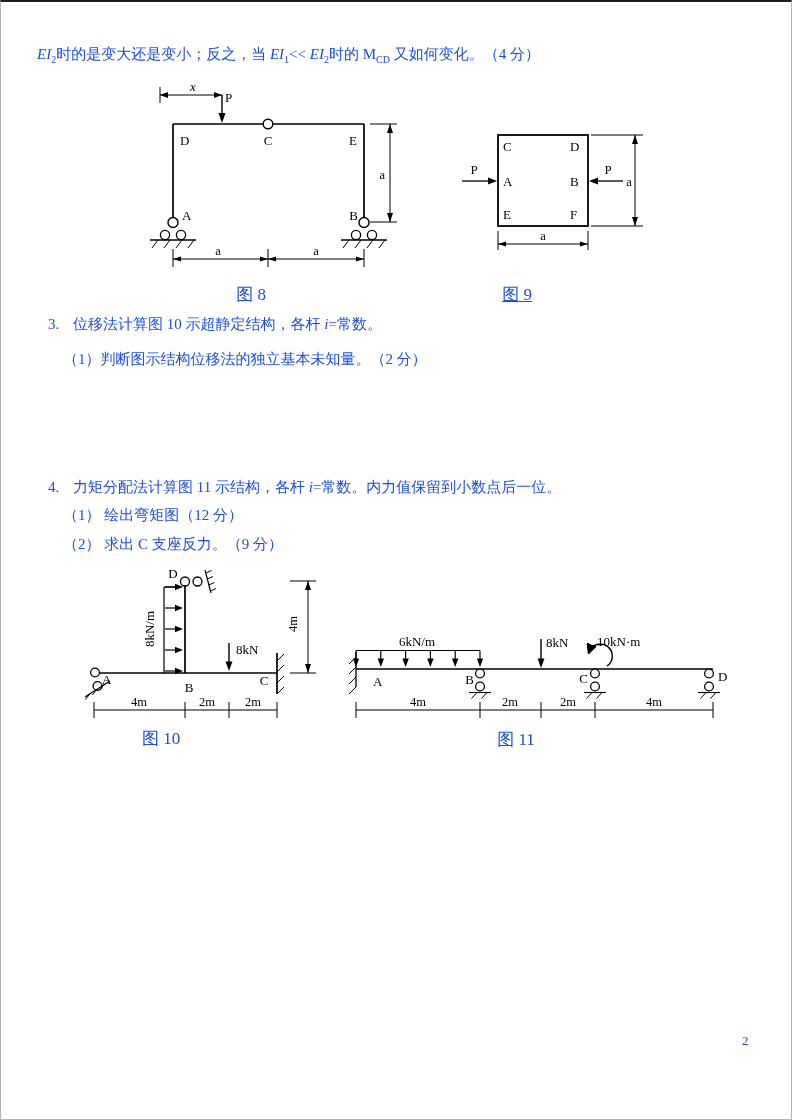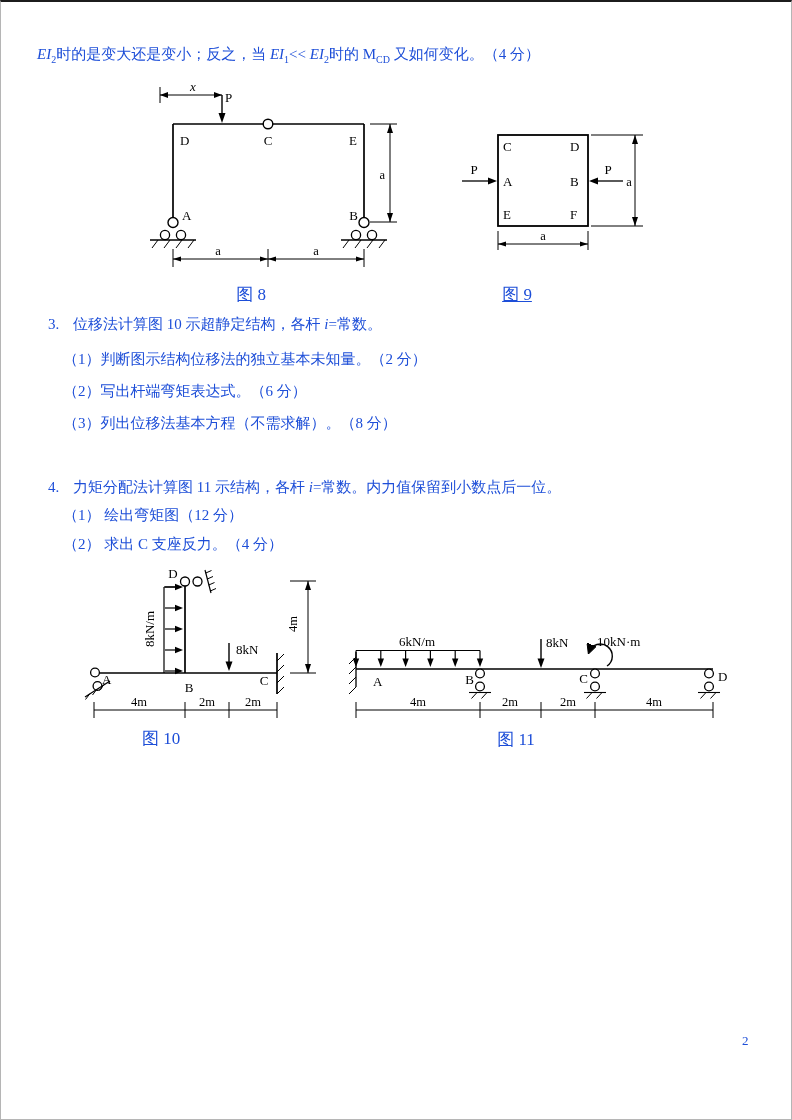--- a/index.html
+++ b/index.html
@@ -132,28 +132,26 @@
       <polygon points="587,242 579,239.5 579,244.5"></polygon>
       <text class="dim" x="542" y="238" text-anchor="middle">a</text>
     </g>
   </svg>
   <div class="cap" style="left:476px;top:281px;text-decoration:underline;">图 9</div>
 
   <div class="t" style="left:47px;top:312px;">
     <span class="qnum">3.</span><span>位移法计算图 10 示超静定结构，各杆 </span><span class="it">i</span><span>=常数。</span>
   </div>
   <div class="t" style="left:62px;top:347px;">（1）判断图示结构位移法的独立基本未知量。（2 分）</div>
-  <div class="t" style="left:62px;top:379px;">（2）写出杆端弯矩表达式。（6 分）</div>
-  <div class="t" style="left:62px;top:411px;">（3）列出位移法基本方程（不需求解）。（8 分）</div>
 
   <div class="t" style="left:47px;top:475px;">
     <span class="qnum">4.</span><span>力矩分配法计算图 11 示结构，各杆 </span><span class="it">i</span><span>=常数。内力值保留到小数点后一位。</span>
   </div>
   <div class="t" style="left:62px;top:503px;">（1） 绘出弯矩图（12 分）</div>
-  <div class="t" style="left:62px;top:532px;">（2） 求出 C 支座反力。（4 分）</div>
+  <div class="t" style="left:62px;top:532px;">（2） 求出 C 支座反力。（9 分）</div>
 
   <svg style="left:55px;top:560px;" width="270" height="195" viewBox="55 560 270 195">
     <line x1="93" y1="671" x2="276" y2="671" stroke-width="1.7"></line>
     <line x1="184" y1="579" x2="184" y2="671" stroke-width="1.7"></line>
     <g>
       <line x1="163" y1="585" x2="163" y2="671" stroke-width="1.2"></line>
       <line x1="163" y1="585" x2="180" y2="585" stroke-width="1.2"></line>
       <line x1="164" y1="585" x2="175" y2="585" stroke-width="1.2"></line>
         <polygon points="182,585 174,581.8 174,588.2"></polygon>
       <line x1="164" y1="606" x2="175" y2="606" stroke-width="1.2"></line>

